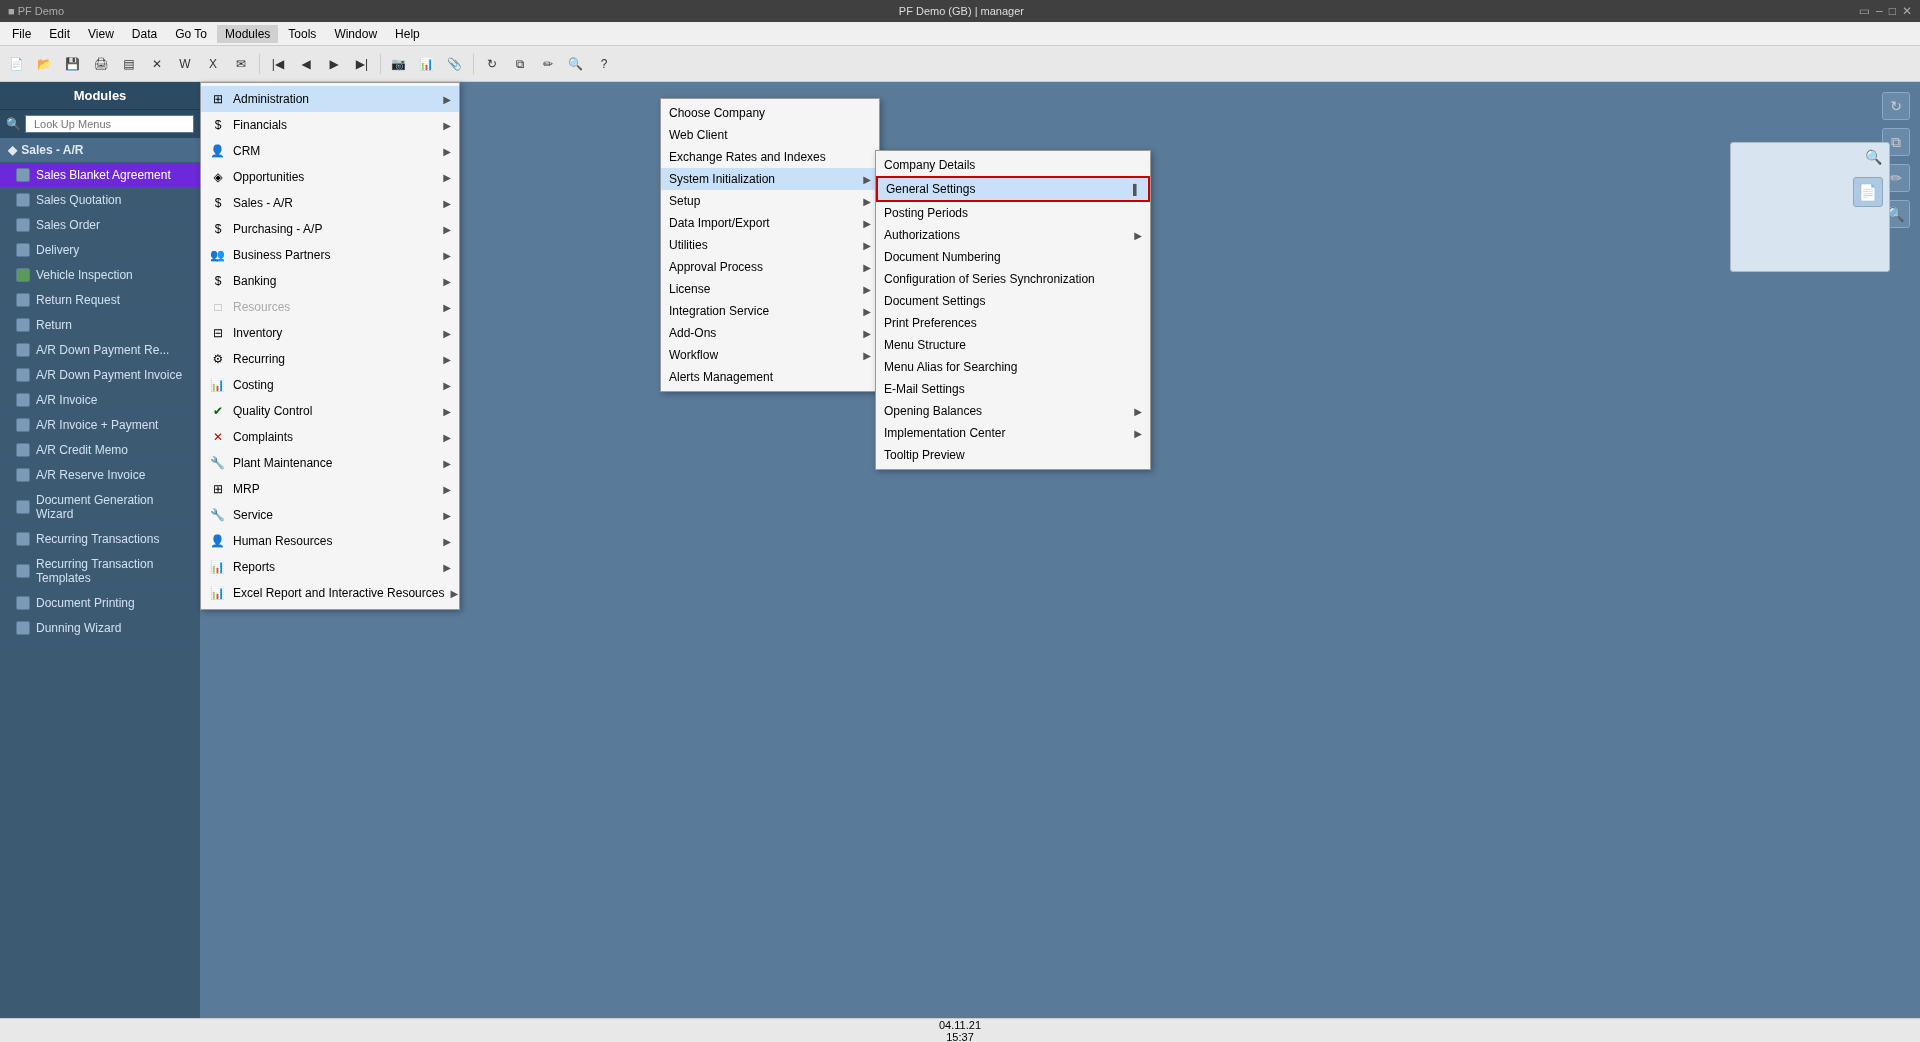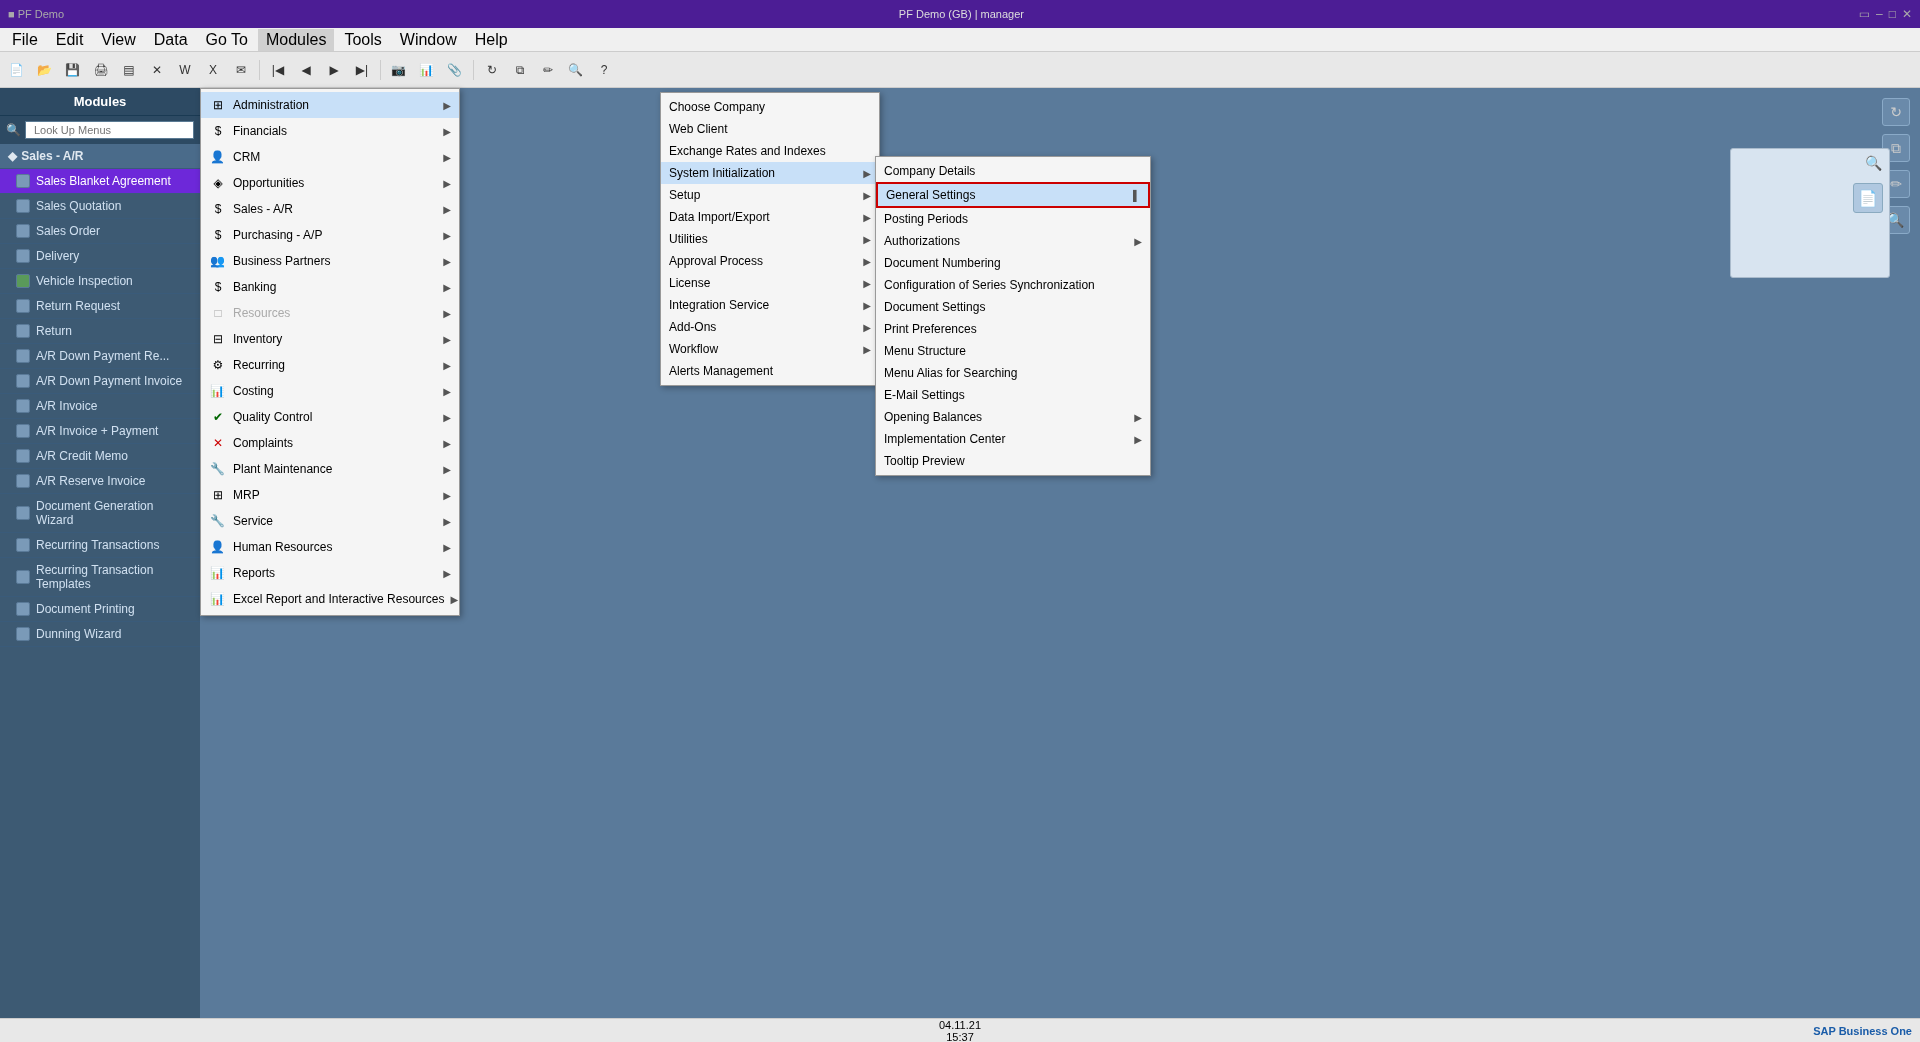--- a/index.html
+++ b/index.html
@@ -8,23 +8,23 @@
       font-size: 13px;
       background: #4a6b8a;
       width: 1920px;
       height: 1042px;
       overflow: hidden;
       position: relative;
     }
 
     
     .title-bar {
-      background: #4c1d95;
+      background: #404040;
       color: #ccc;
-      height: 28px;
+      height: 22px;
       display: flex;
       align-items: center;
       justify-content: space-between;
       padding: 0 8px;
       font-size: 11px;
       gap: 32px;
     }
     .title-bar-title { color: #ddd; margin: 0 auto; }
     .title-bar-controls { display: flex; gap: 6px; }
     .title-bar-controls span { cursor: pointer; color: #aaa; font-size: 12px; }
@@ -35,21 +35,21 @@
       height: 24px;
       display: flex;
       align-items: center;
       padding: 0 4px;
       border-bottom: 1px solid #ccc;
       gap: 2px;
     }
     .menu-bar-item {
       padding: 2px 8px;
       cursor: pointer;
-      font-size: 16px;
+      font-size: 12px;
       color: #000;
     }
     .menu-bar-item.active { background: #d0d0d0; }
 
     
     .toolbar {
       background: #e8e8e8;
       height: 36px;
       display: flex;
       align-items: center;
@@ -226,21 +226,21 @@
       display: flex;
       align-items: center;
       justify-content: center;
     }
     .menu-item .item-label { flex: 1; }
     .menu-item .arrow { font-size: 10px; color: #555; }
 
     
     .menu-l2 {
       position: absolute;
-      top: 4px;
+      top: 16px;
       left: 460px;
       background: #f5f5f5;
       border: 1px solid #999;
       box-shadow: 2px 2px 6px rgba(0,0,0,0.3);
       width: 220px;
       z-index: 210;
       padding: 3px 0;
     }
 
     
@@ -632,16 +632,13 @@
   </div>
 
 </div>
 
 <div class="status-bar">
   <span style="flex:1;"></span>
   <div class="status-center">
     <div>04.11.21</div>
     <div>15:37</div>
   </div>
-  <span style="flex:1;text-align:right;">
-    <span class="sap-logo">SAP Business One</span>
-  </span>
 </div>
 
 </body></html>

